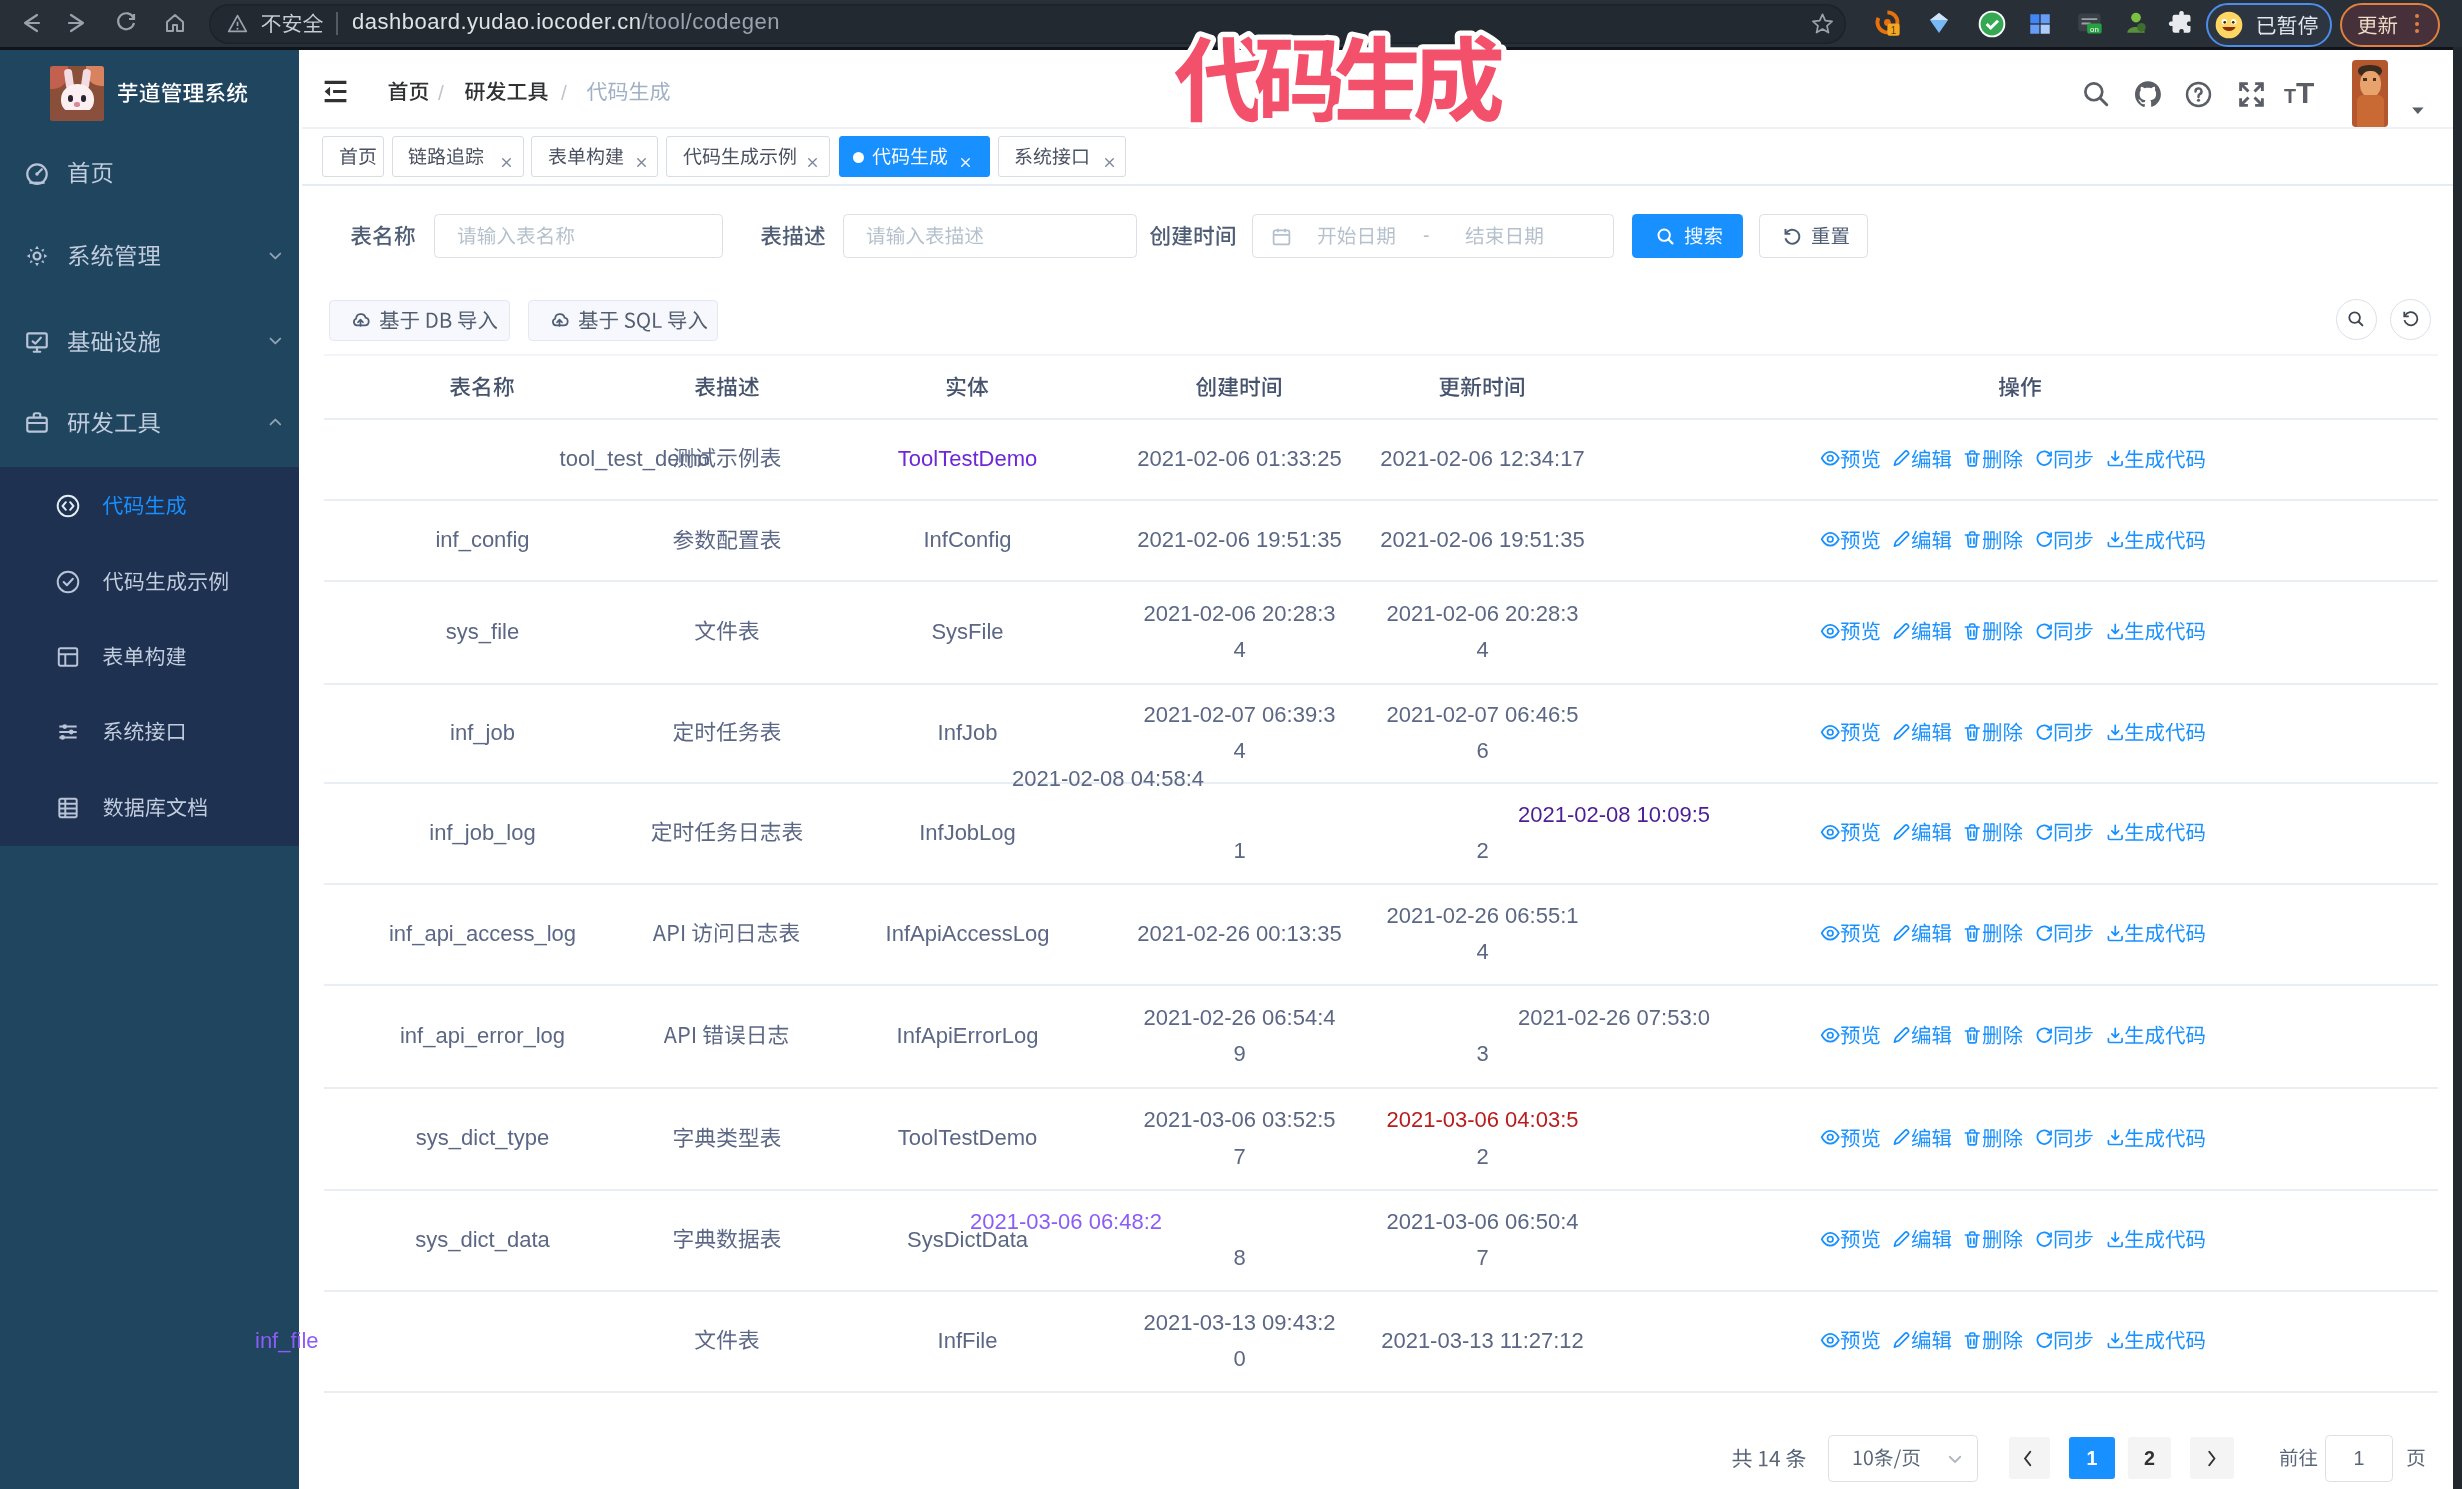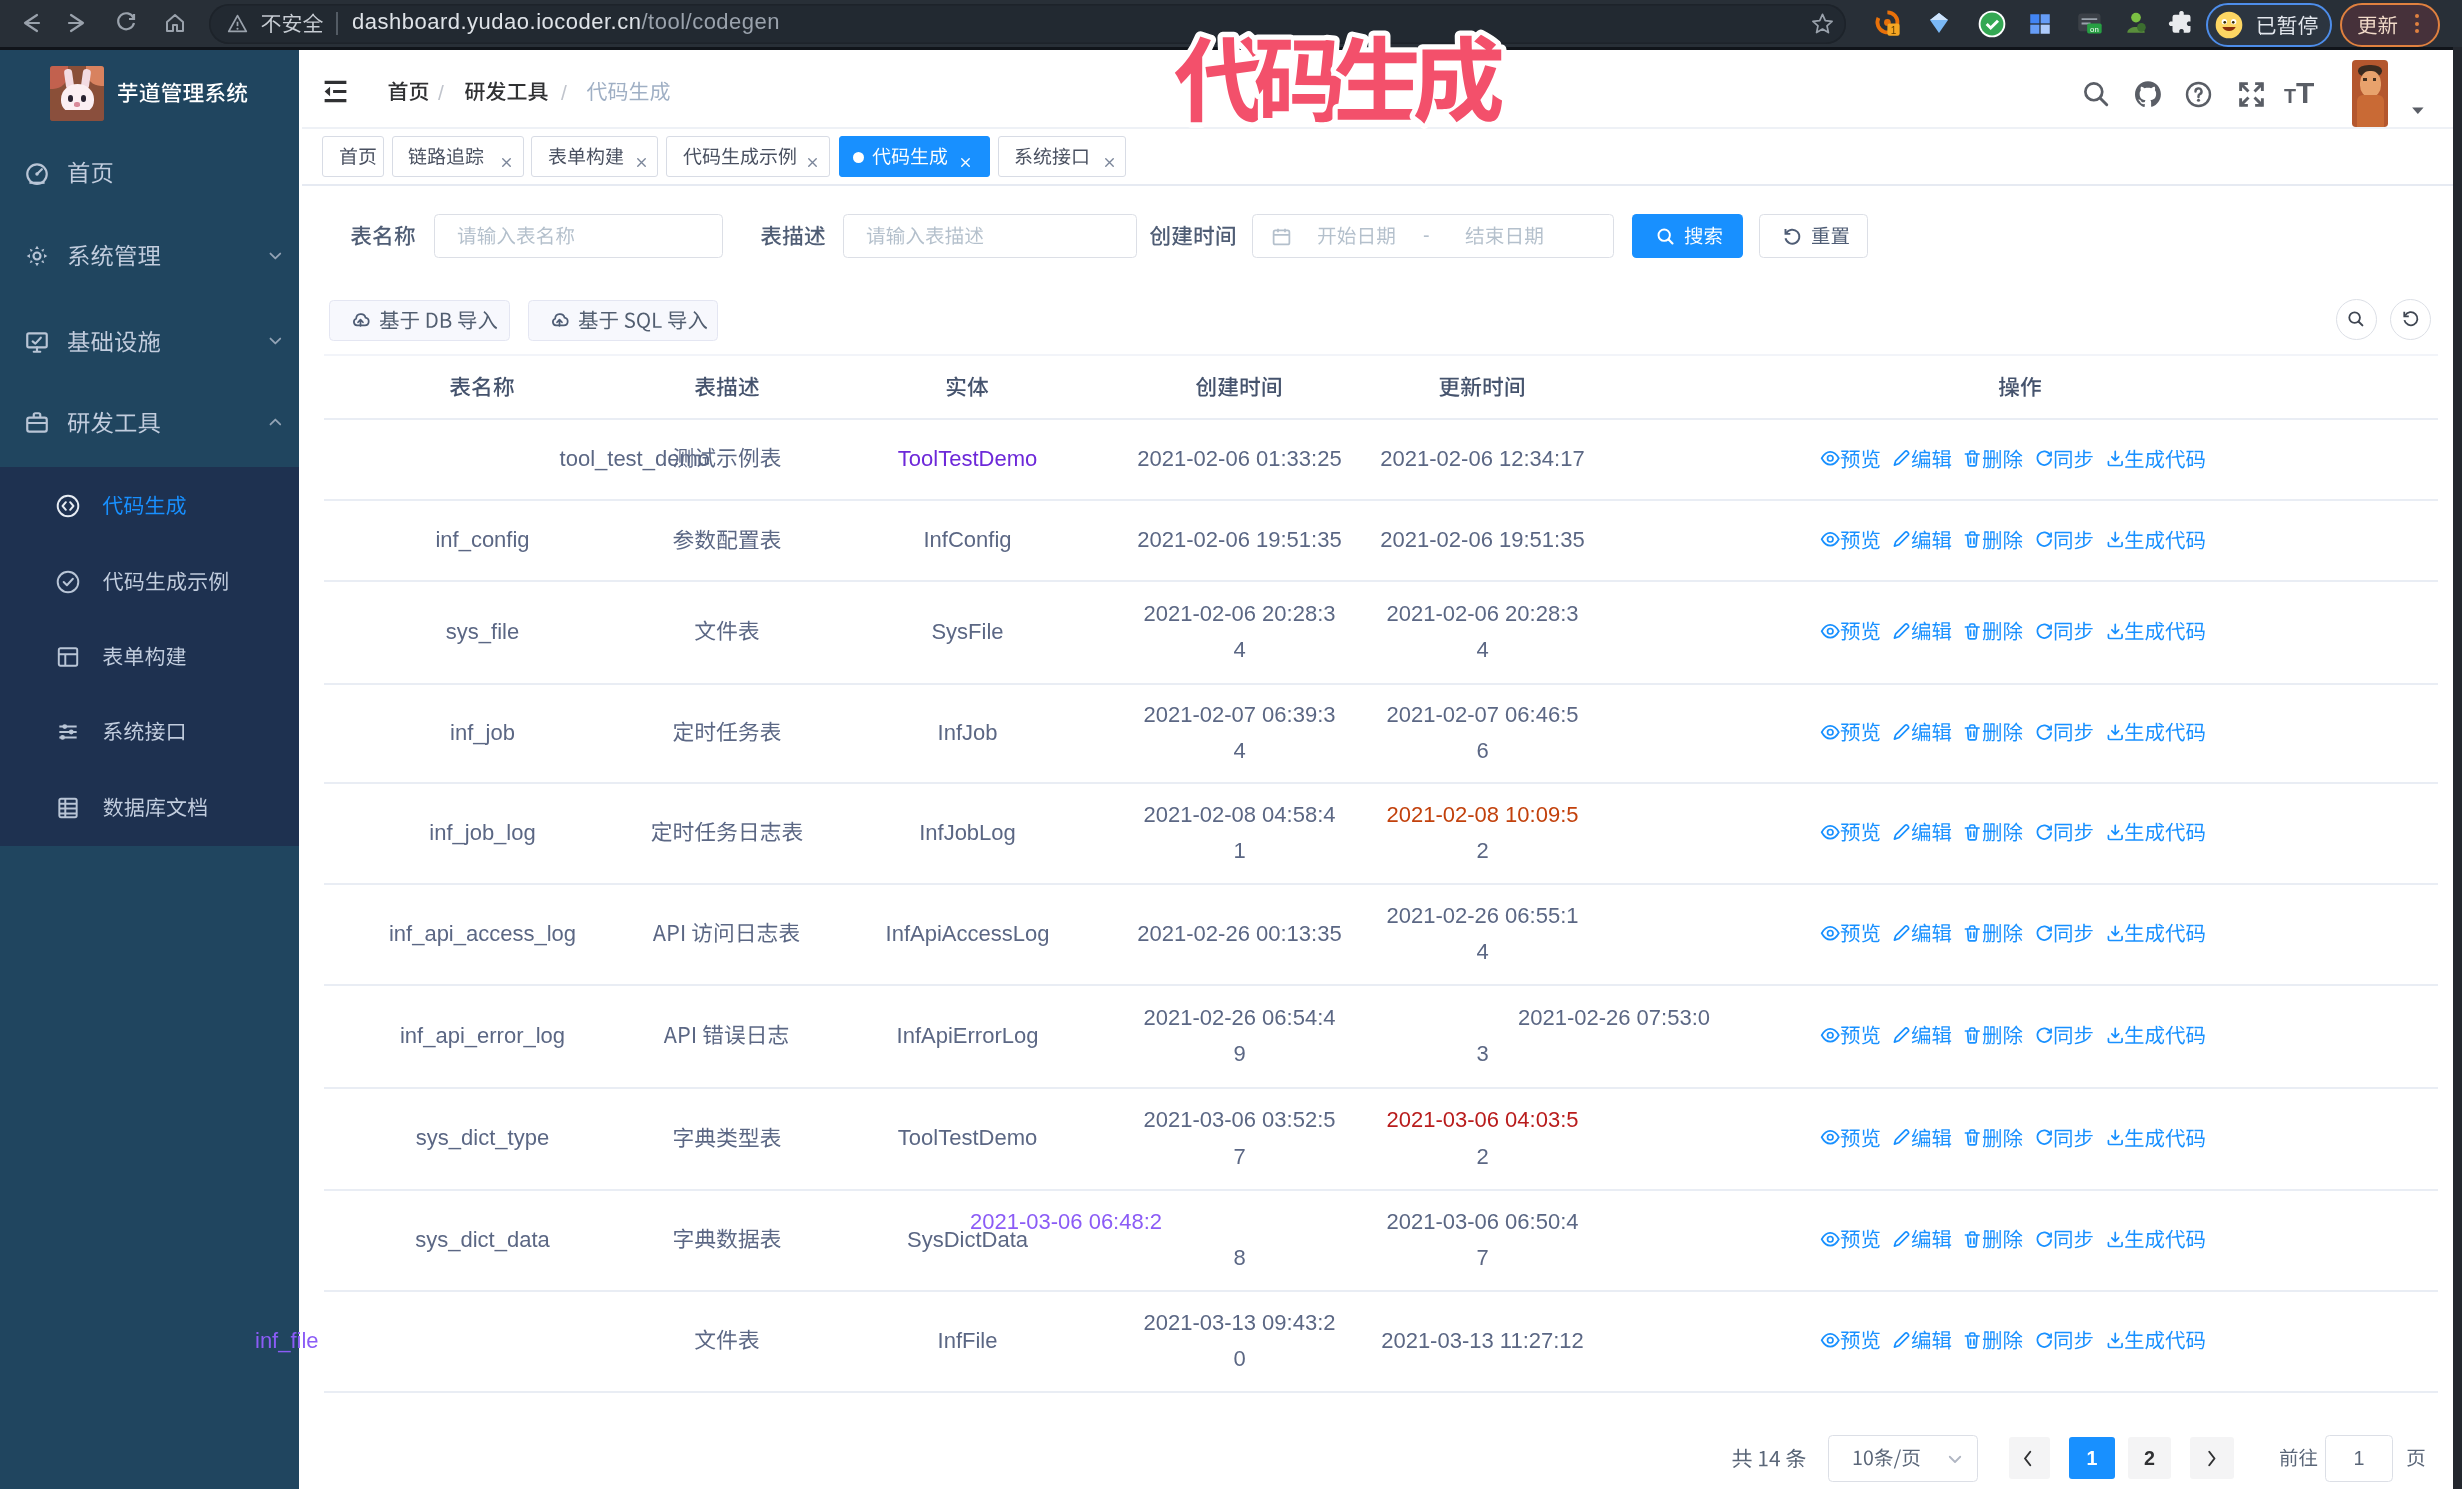--- a/index.html
+++ b/index.html
@@ -955,23 +955,23 @@
       <use href="#gr5b9a" x="0"></use>
       <use href="#gr65f6" x="1002"></use>
       <use href="#gr4efb" x="2004"></use>
       <use href="#gr52a1" x="3006"></use>
       <use href="#gr65e5" x="4008"></use>
       <use href="#gr5fd7" x="5010"></use>
       <use href="#gr8868" x="6012"></use>
     </g>
   </svg>
 <div style="position:absolute;left:967px;top:822px;width:455px;margin-left:-227px;text-align:center;font:22px 'Liberation Sans',sans-serif;color:#5b6784;line-height:22px">InfJobLog</div>
-<div style="position:absolute;left:1239px;top:804px;width:455px;margin-left:-227px;text-align:center;font:22px 'Liberation Sans',sans-serif;color:#5b6784;line-height:22px">2021-02-08 04:58:4</div>
+<div style="position:absolute;left:1239px;top:768px;width:455px;margin-left:-227px;text-align:left;font:22px 'Liberation Sans',sans-serif;color:#5b6784;line-height:22px">2021-02-08 04:58:4</div>
 <div style="position:absolute;left:1239px;top:840px;width:455px;margin-left:-227px;text-align:center;font:22px 'Liberation Sans',sans-serif;color:#5b6784;line-height:22px">1</div>
-<div style="position:absolute;left:1482px;top:804px;width:455px;margin-left:-227px;text-align:center;font:22px 'Liberation Sans',sans-serif;color:#c2410c;line-height:22px">2021-02-08 10:09:5</div>
+<div style="position:absolute;left:1482px;top:804px;width:455px;margin-left:-227px;text-align:right;font:22px 'Liberation Sans',sans-serif;color:#4c1d95;line-height:22px">2021-02-08 10:09:5</div>
 <div style="position:absolute;left:1482px;top:840px;width:455px;margin-left:-227px;text-align:center;font:22px 'Liberation Sans',sans-serif;color:#5b6784;line-height:22px">2</div>
 <svg style="position:absolute;left:1820px;top:822px;width:20.5px;height:20.5px;" viewBox="0 0 24 24" fill="none">
     <path d="M2 12 C5 6.5 9 4.5 12 4.5 C15 4.5 19 6.5 22 12 C19 17.5 15 19.5 12 19.5 C9 19.5 5 17.5 2 12 Z" stroke="#1890ff" stroke-width="2" fill="none"></path>
     <circle cx="12" cy="12" r="3.2" stroke="#1890ff" stroke-width="2" fill="none"></circle>
   </svg>
 <svg style="position:absolute;left:1840px;top:821px;width:41px;height:25.4px;overflow:visible" viewBox="0 0 54.0 33.5">
     <g transform="translate(0,24.84) scale(0.02700,-0.02700)" fill="#1890ff">
       <use href="#gr9884" x="0"></use>
       <use href="#gr89c8" x="1000"></use>
     </g>

